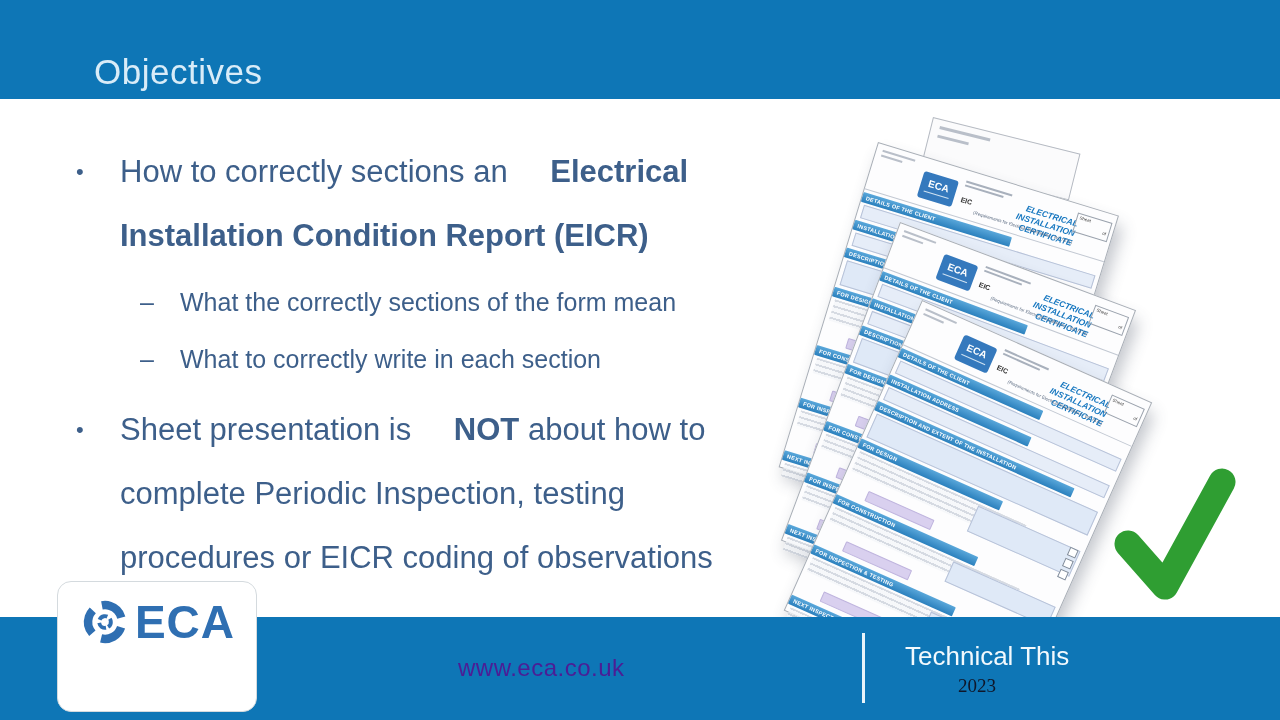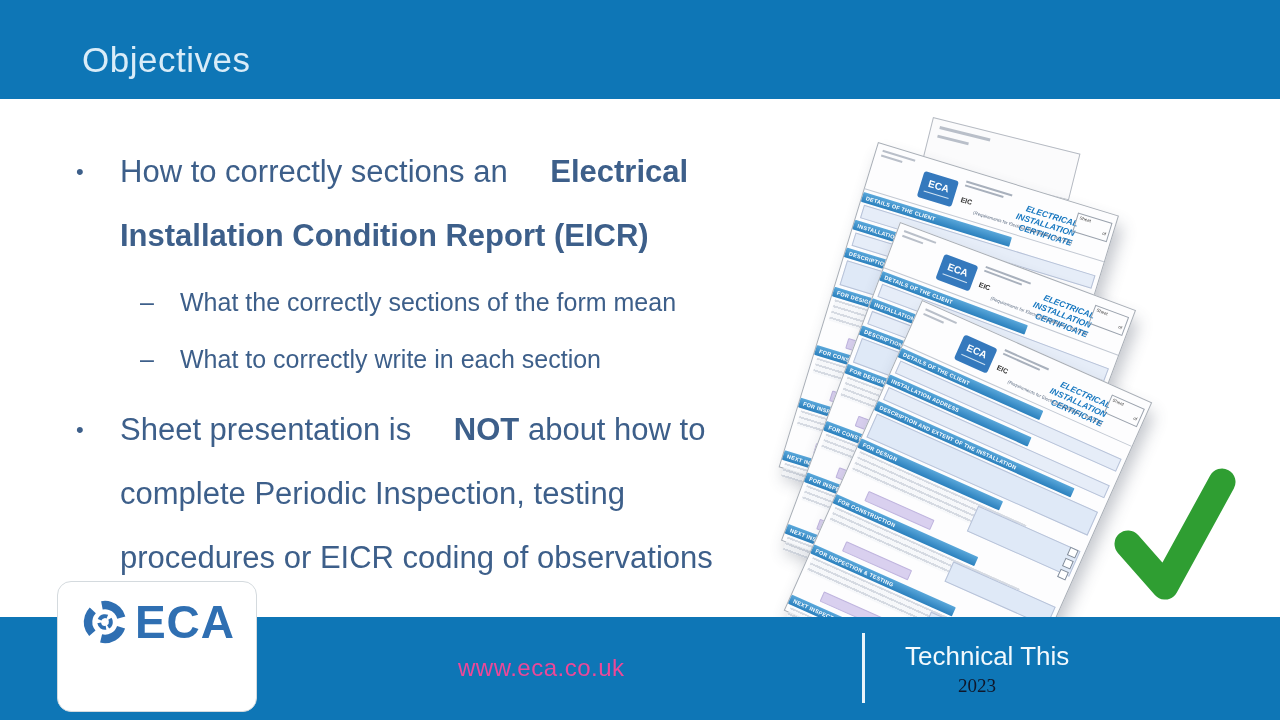--- a/index.html
+++ b/index.html
@@ -1,40 +1,40 @@
 <!DOCTYPE html>
 <html><head>
 <meta charset="utf-8">
 <style>
   html,body{margin:0;padding:0;background:#666;}
   .slide{position:relative;width:1280px;height:720px;background:#ffffff;overflow:hidden;
          font-family:"Liberation Sans","DejaVu Sans",sans-serif;}
 
   
   .titlebar{position:absolute;left:0;top:0;width:1280px;height:99px;background:#0e76b6;}
-  .titlebar h1{margin:4px;position:absolute;left:78px;top:36px;font-size:35px;font-weight:400;
+  .titlebar h1{margin:16px;position:absolute;left:78px;top:36px;font-size:35px;font-weight:400;
                letter-spacing:.5px;color:#d9ecf8;}
 
   
   .content{position:absolute;left:60px;top:140px;width:706px;color:#3d5f8a;z-index:6;}
   .li{display:flex;align-items:flex-start;}
   .li .marker{flex:0 0 44px;text-align:left;padding-left:16px;}
   .li .txt{flex:1;}
   .l1{font-size:31px;line-height:64px;}
   .l1 .marker{font-size:22px;line-height:64px;}
   .l1 b{font-weight:700;margin-left:34px;}
   .subs{margin-top:6px;font-size:25px;line-height:57px;}
   .sub{display:flex;}
   .sub .spacer{flex:0 0 80px;}
   .sub .dash{flex:0 0 40px;}
   .b2{margin-top:10px;}
 
   
   .footbar{position:absolute;left:0;top:617px;width:1280px;height:103px;background:#0e76b6;z-index:8;}
-  .website{position:absolute;left:458px;top:654px;font-size:24px;color:#ec4899;letter-spacing:.5px;}
+  .website{position:absolute;left:458px;top:654px;font-size:24px;color:#4c1d95;letter-spacing:.5px;}
   .divider{position:absolute;left:862px;top:633px;width:3px;height:70px;background:#e8f3fa;}
   .team{position:absolute;left:905px;top:641px;font-size:26px;color:#f2f9fd;}
   .year{position:absolute;left:958px;top:675px;font-size:19px;color:#0f172a;font-family:Liberation Serif, serif;}
 
   
   .logocard{position:absolute;left:57px;top:581px;width:198px;height:129px;background:#ffffff;
             border:1px solid #d4dade;border-radius:14px;z-index:9;text-align:center;}
   .logorow{display:flex;align-items:center;justify-content:center;margin-top:14px;gap:4px;}
   .eca-mark{width:52px;height:52px;}
   .eca-word{font-size:46px;font-weight:700;color:#2f6fb2;letter-spacing:1px;line-height:52px;}

